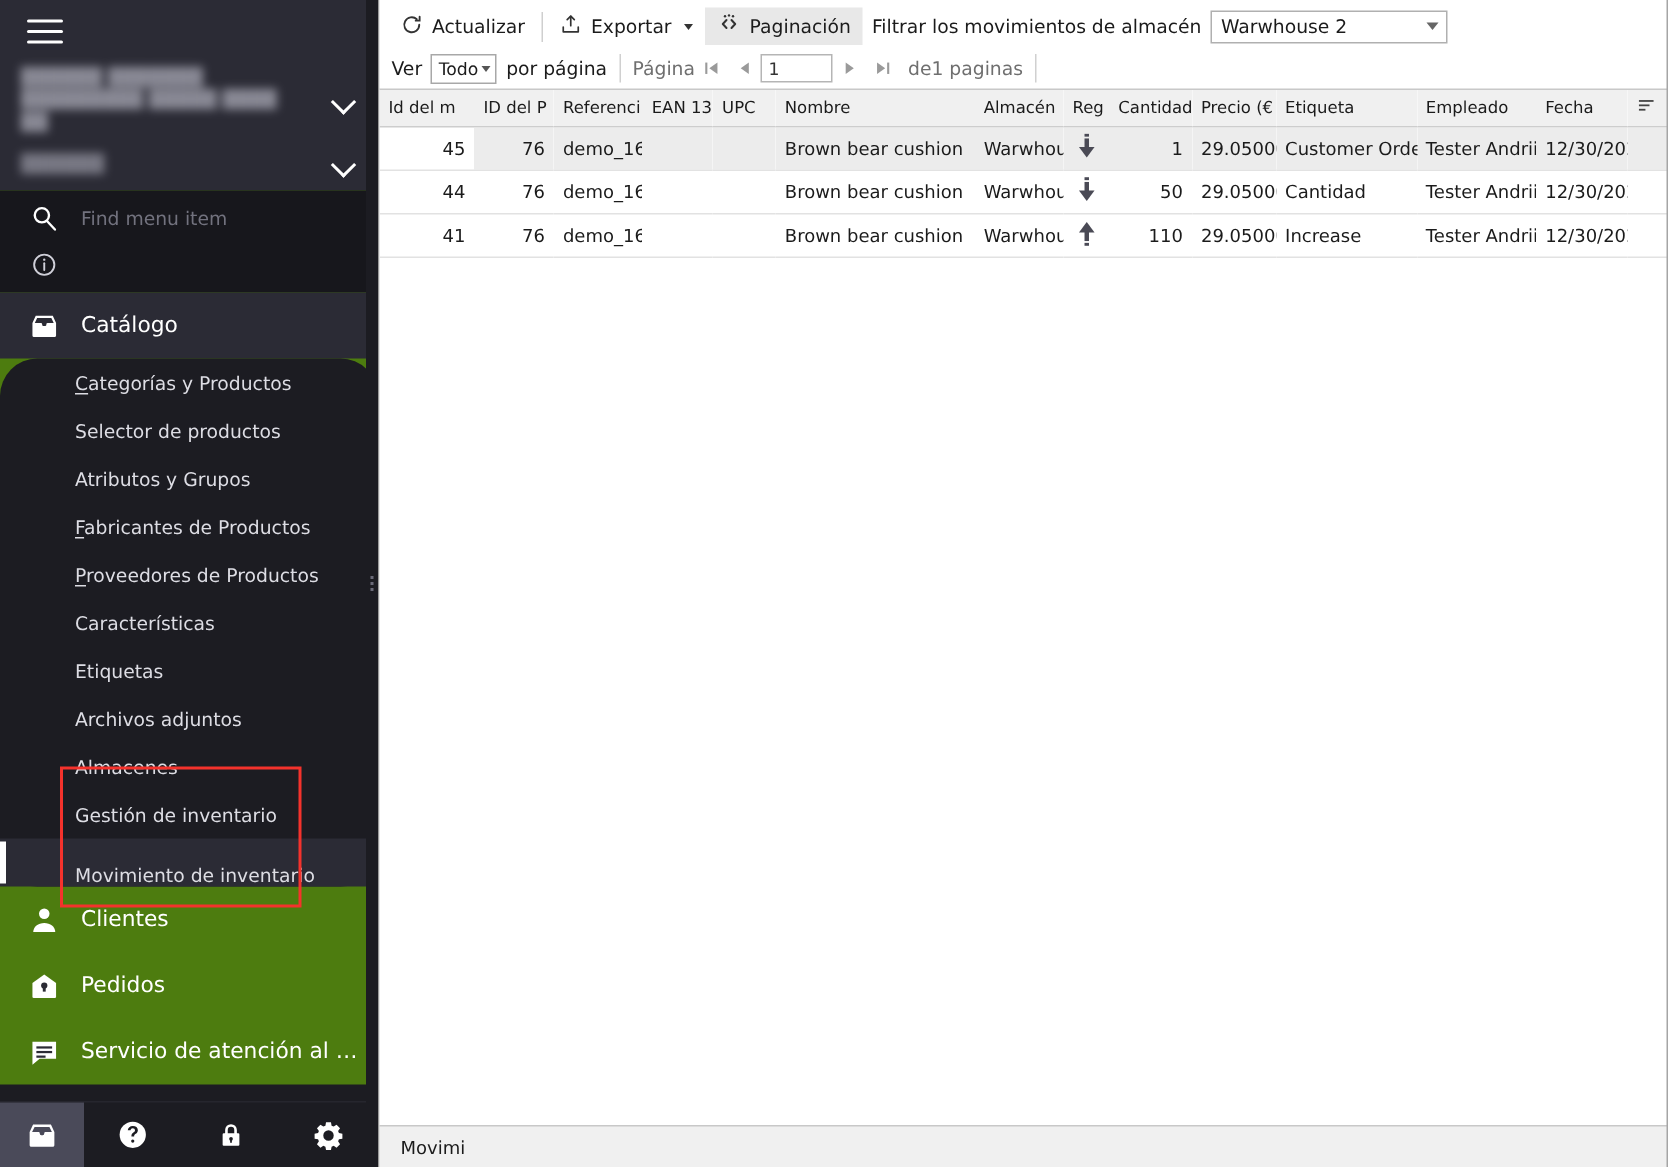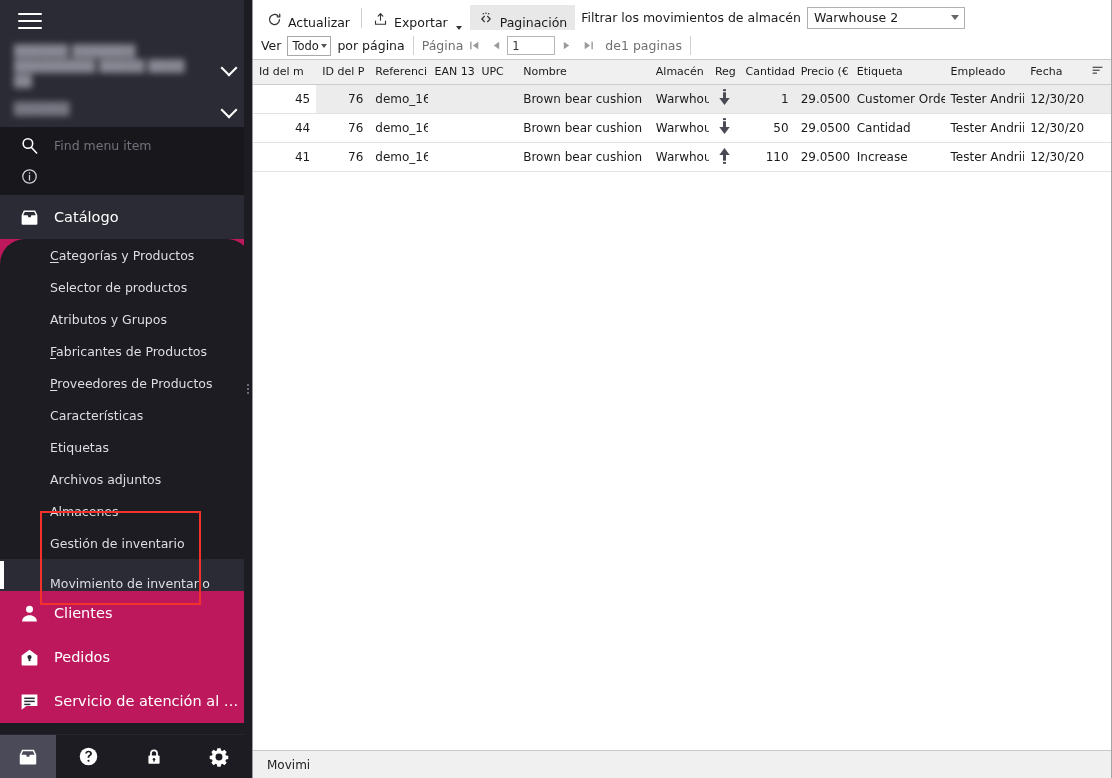--- a/index.html
+++ b/index.html
@@ -7,21 +7,21 @@
     width: 1112px; height: 778px;
     font-family: "DejaVu Sans", "Liberation Sans", sans-serif;
     overflow: hidden;
     background: #ffffff;
   }
   .app { display: flex; width: 1112px; height: 778px; position: relative; }
 
   
   .sidebar {
     width: 252px; height: 778px;
-    background: #be185d;
+    background: #4d7c0f;
     display: flex; flex-direction: column;
     position: relative; flex: 0 0 252px;
   }
   .sb-top { background: #2b2b35; }
   .hamburger-row { height: 42px; display: flex; align-items: center; padding-left: 18px; }
   .hamburger { width: 24px; height: 16px; display: flex; flex-direction: column; justify-content: space-between; cursor: pointer; }
   .hamburger span { display: block; height: 2px; background: #ffffff; border-radius: 1px; }
 
   .acct-row {
     display: flex; align-items: center; justify-content: space-between;
@@ -111,21 +111,21 @@
     flex:1 1 auto; height:778px; background:#ffffff;
     display:flex; flex-direction:column; position:relative;
     border-left:1px solid #9a9a9a;
   }
 
   .toolbar {
     background:#ffffff; padding: 3px 0 0 0; flex:0 0 auto;
   }
   .tb-row1 { display:flex; align-items:center; height:29px; padding-left:6px; gap:0; }
   .tb-btn {
-    display:flex; align-items:flex-end; gap:6px; height:25px;
+    display:flex; align-items:center; gap:6px; height:25px;
     padding: 0 8px; font-size:12.5px; color:#1b1b1b; cursor:pointer; white-space:nowrap;
   }
   .tb-btn.active { background:#e8e8e8; }
   .tb-sep { width:1px; height:20px; background:#cfcfcf; margin:0 3px; }
   .tb-caret { width:0;height:0;border-left:3.5px solid transparent;border-right:3.5px solid transparent;border-top:4.5px solid #333; margin-left:2px;}
   .tb-label { font-size:12.5px; color:#1b1b1b; margin-left:6px; white-space:nowrap; }
   .combo {
     margin-left:6px; width:158px; height:22px; border:1px solid #b0b0b0; background:#fff;
     display:flex; align-items:center; justify-content:space-between; padding:0 5px 0 6px;
     font-size:12.5px; color:#1b1b1b; cursor:pointer;

